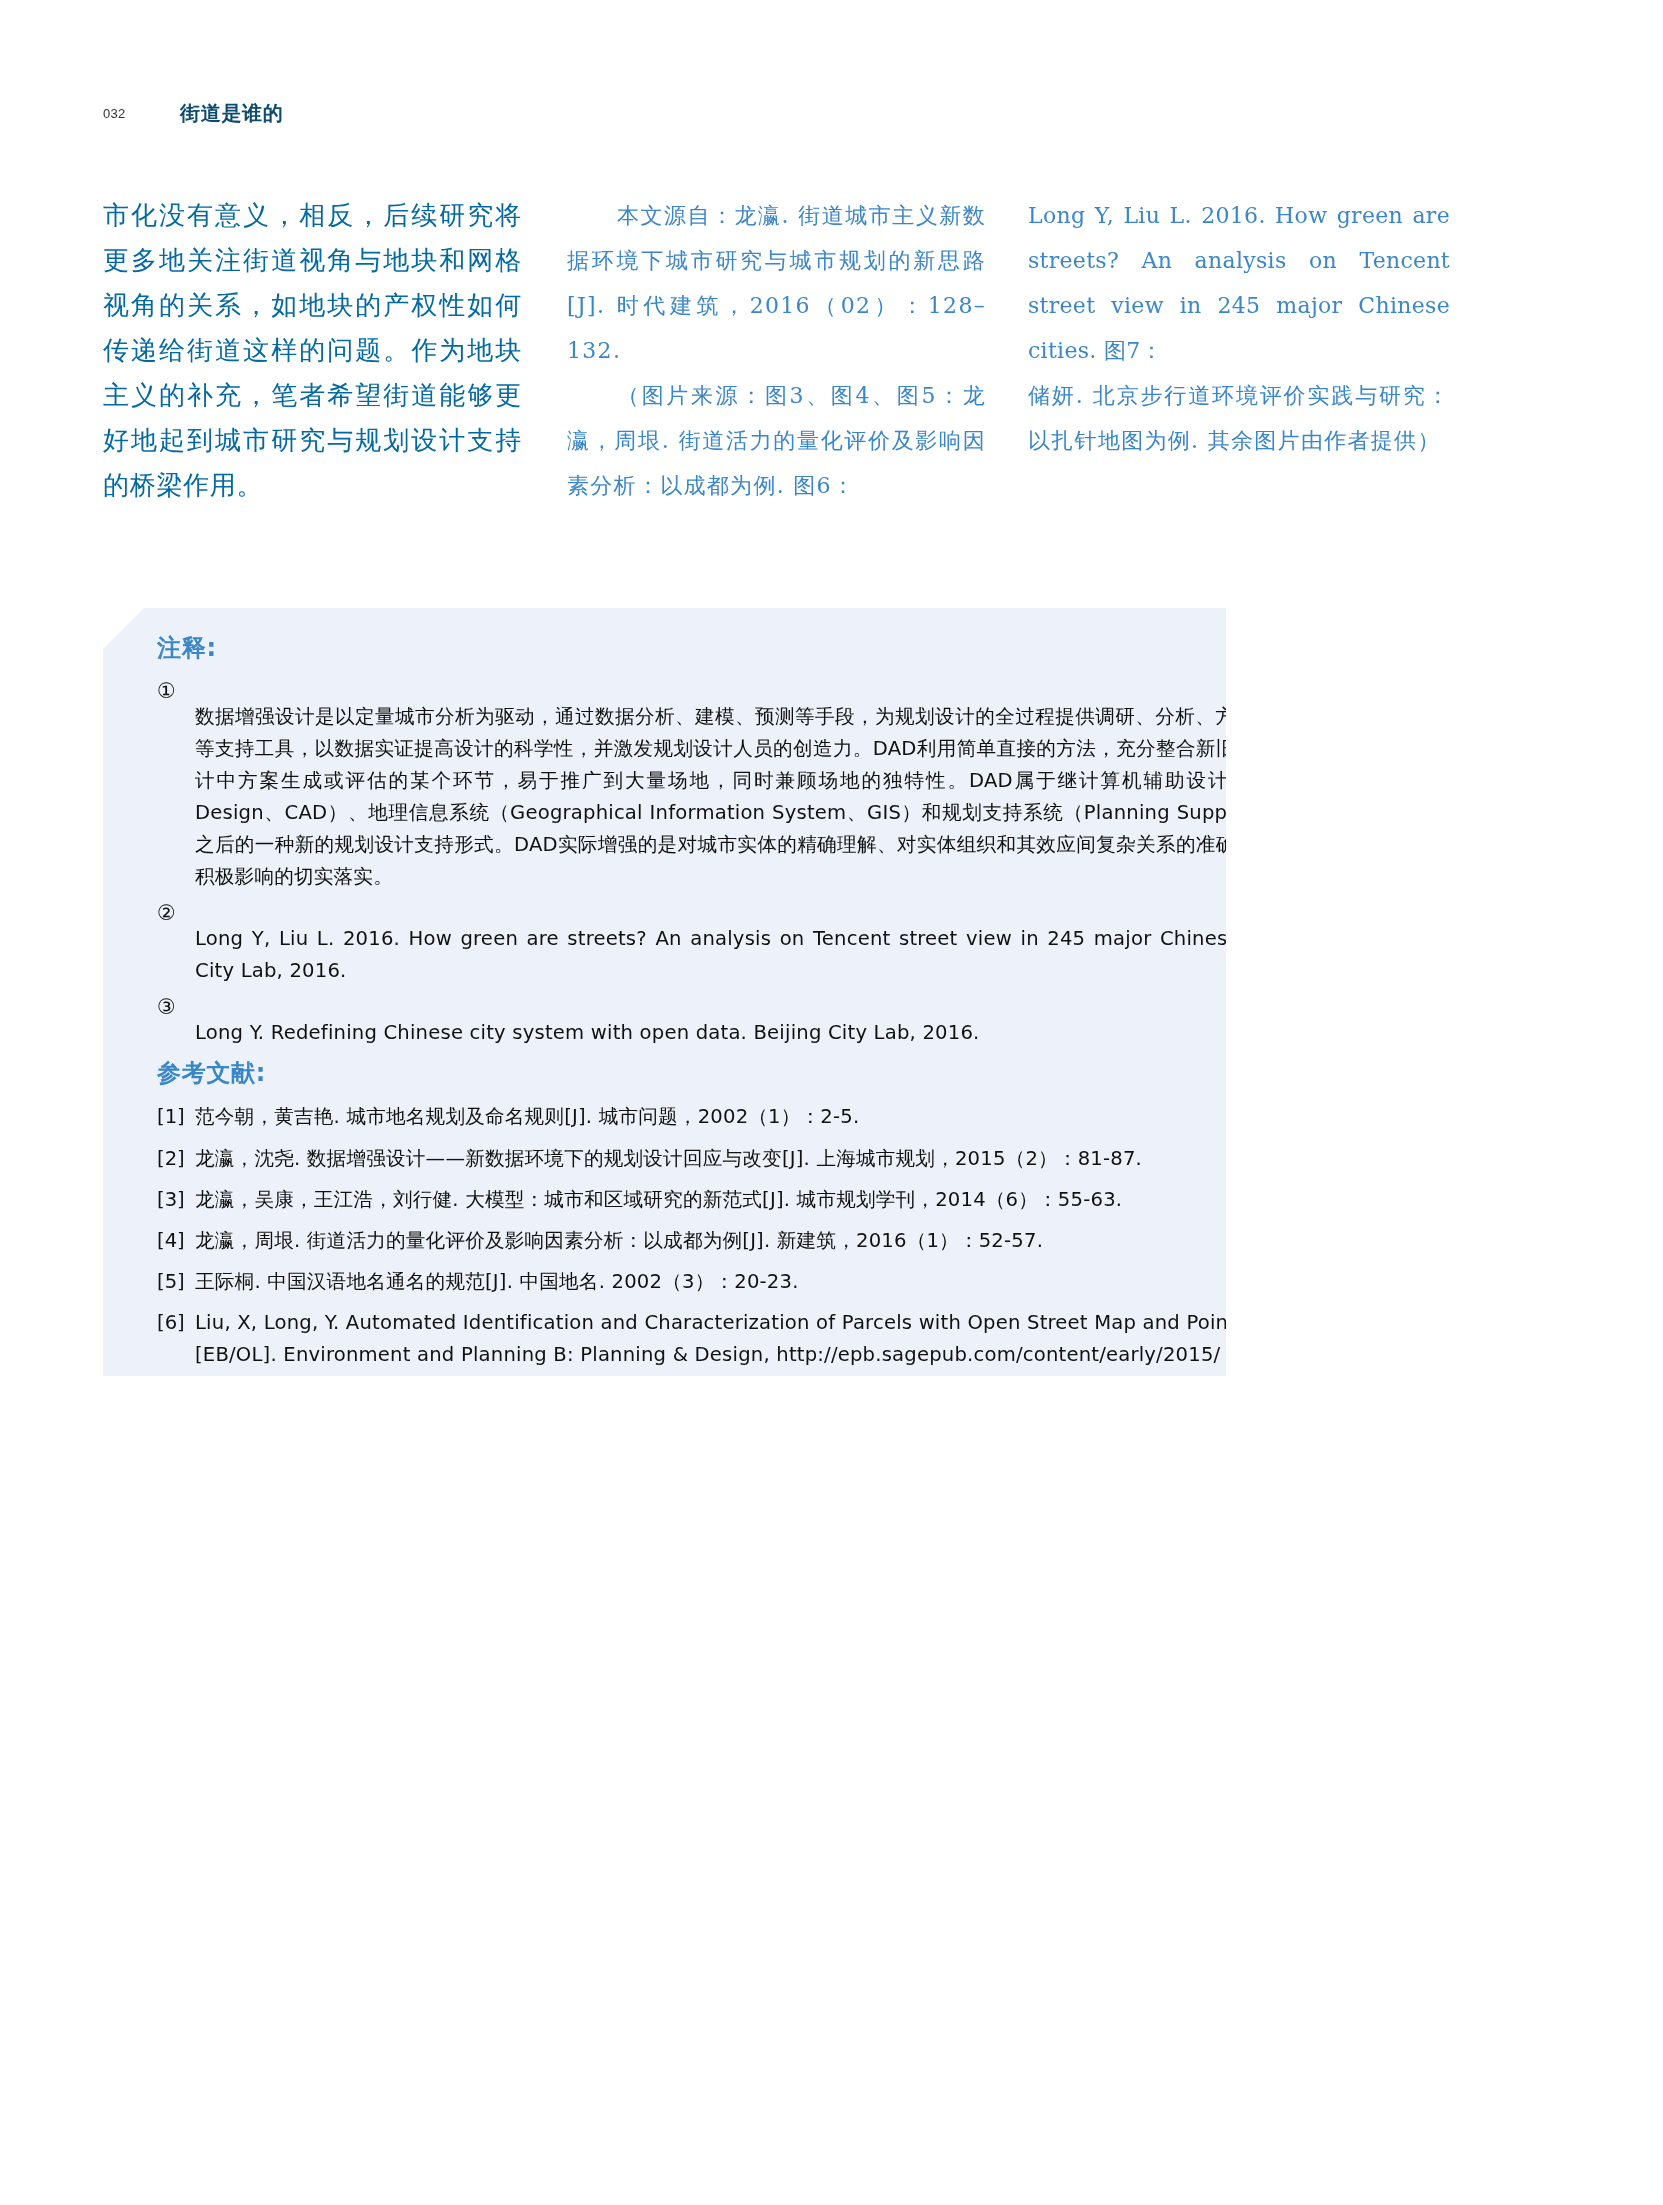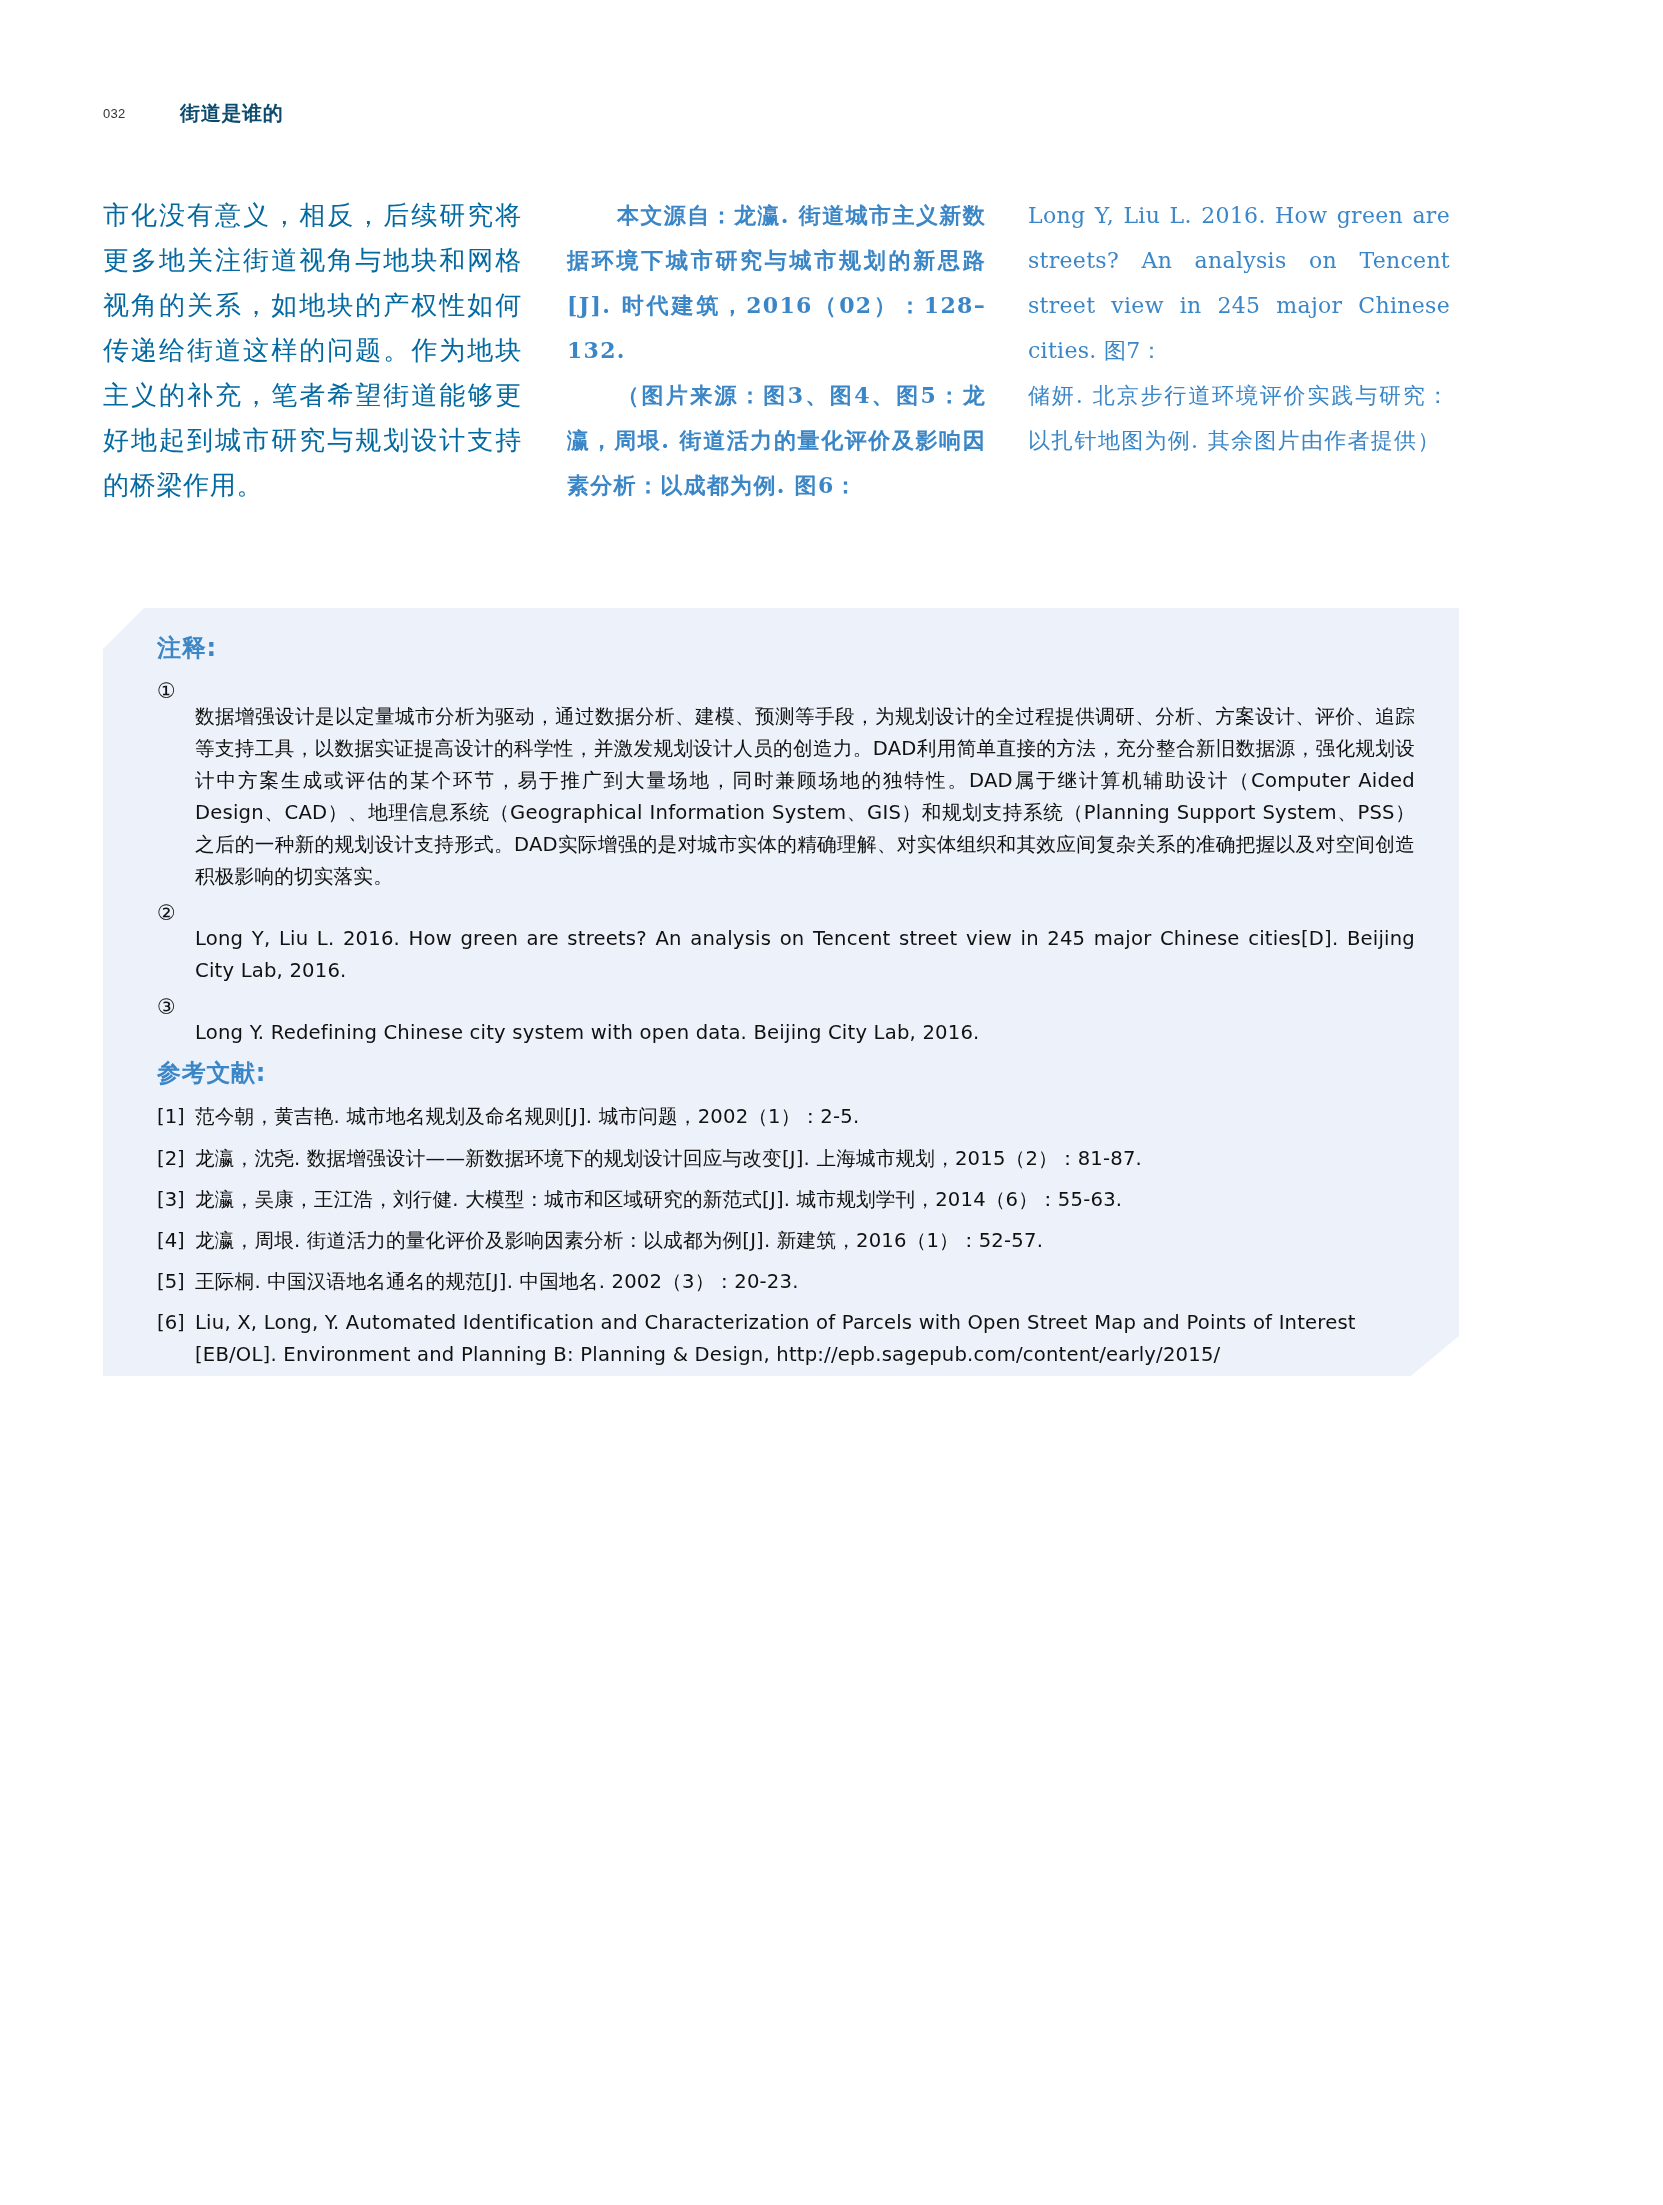--- a/index.html
+++ b/index.html
@@ -10,27 +10,28 @@
     .header { position: absolute; top: 97px; left: 103px; height: 33px; display: flex; align-items: center; }
     .page-num { font-family: "Liberation Sans", "DejaVu Sans", sans-serif; font-size: 13px; color: #333333; width: 77px; letter-spacing: 0.3px; }
     .running-title { font-size: 20px; font-weight: bold; color: #0c4a6e; letter-spacing: 0.7px; }
 
     .col { position: absolute; top: 193px; }
     .col1 { left: 103px; width: 419px; }
     .col2 { left: 567px; width: 419px; }
     .col3 { left: 1028px; width: 422px; }
     .body-text { font-size: 26px; line-height: 45px; color: #0369a1; margin: 0; text-align: justify; letter-spacing: 0.7px; }
     .source-text { font-family: "DejaVu Serif", "Liberation Serif", serif; font-size: 22px; line-height: 45px; color: #3b86c6; margin: 0; text-align: justify; letter-spacing: 1.3px; }
-    .source-text.indent { text-indent: 50px; font-weight: bold; }
+    .source-text.indent { text-indent: 50px; }
     .source-text.en { letter-spacing: 0.3px; text-align: justify; }
 
     .notes-panel {
-      position: absolute; left: 103px; top: 608px; width: 1356px; height: 768px;
+      position: absolute; left: 103px; top: 608px; width: 1101px; height: 768px;
       background: #edf2fa;
       clip-path: polygon(41px 0, 100% 0, 100% 728px, 1308px 100%, 0 100%, 0 41px);
+      padding-left: 22px;
     }
     .notes-inner { position: absolute; left: 54px; top: 22px; width: 1258px; }
     .section-heading { font-size: 24px; font-weight: bold; color: #3b86c6; margin: 0; height: 37px; line-height: 37px; letter-spacing: 0.7px; }
     .note-item { display: flex; font-size: 19.6px; line-height: 32px; color: #111111; margin-top: 3.9px; }
     .note-marker { width: 38px; flex: none; font-size: 21px; }
     .note-text { flex: 1; text-align: justify; letter-spacing: 0.2px; margin-top: 26px; }
     .notes-list { margin: 7.9px 0 6.5px 0; }
     .ref-item { display: flex; font-size: 19.6px; line-height: 32px; color: #111111; margin-top: 9.2px; }
     .ref-marker { width: 38px; flex: none; }
     .ref-text { flex: 1; letter-spacing: 0.2px; }

